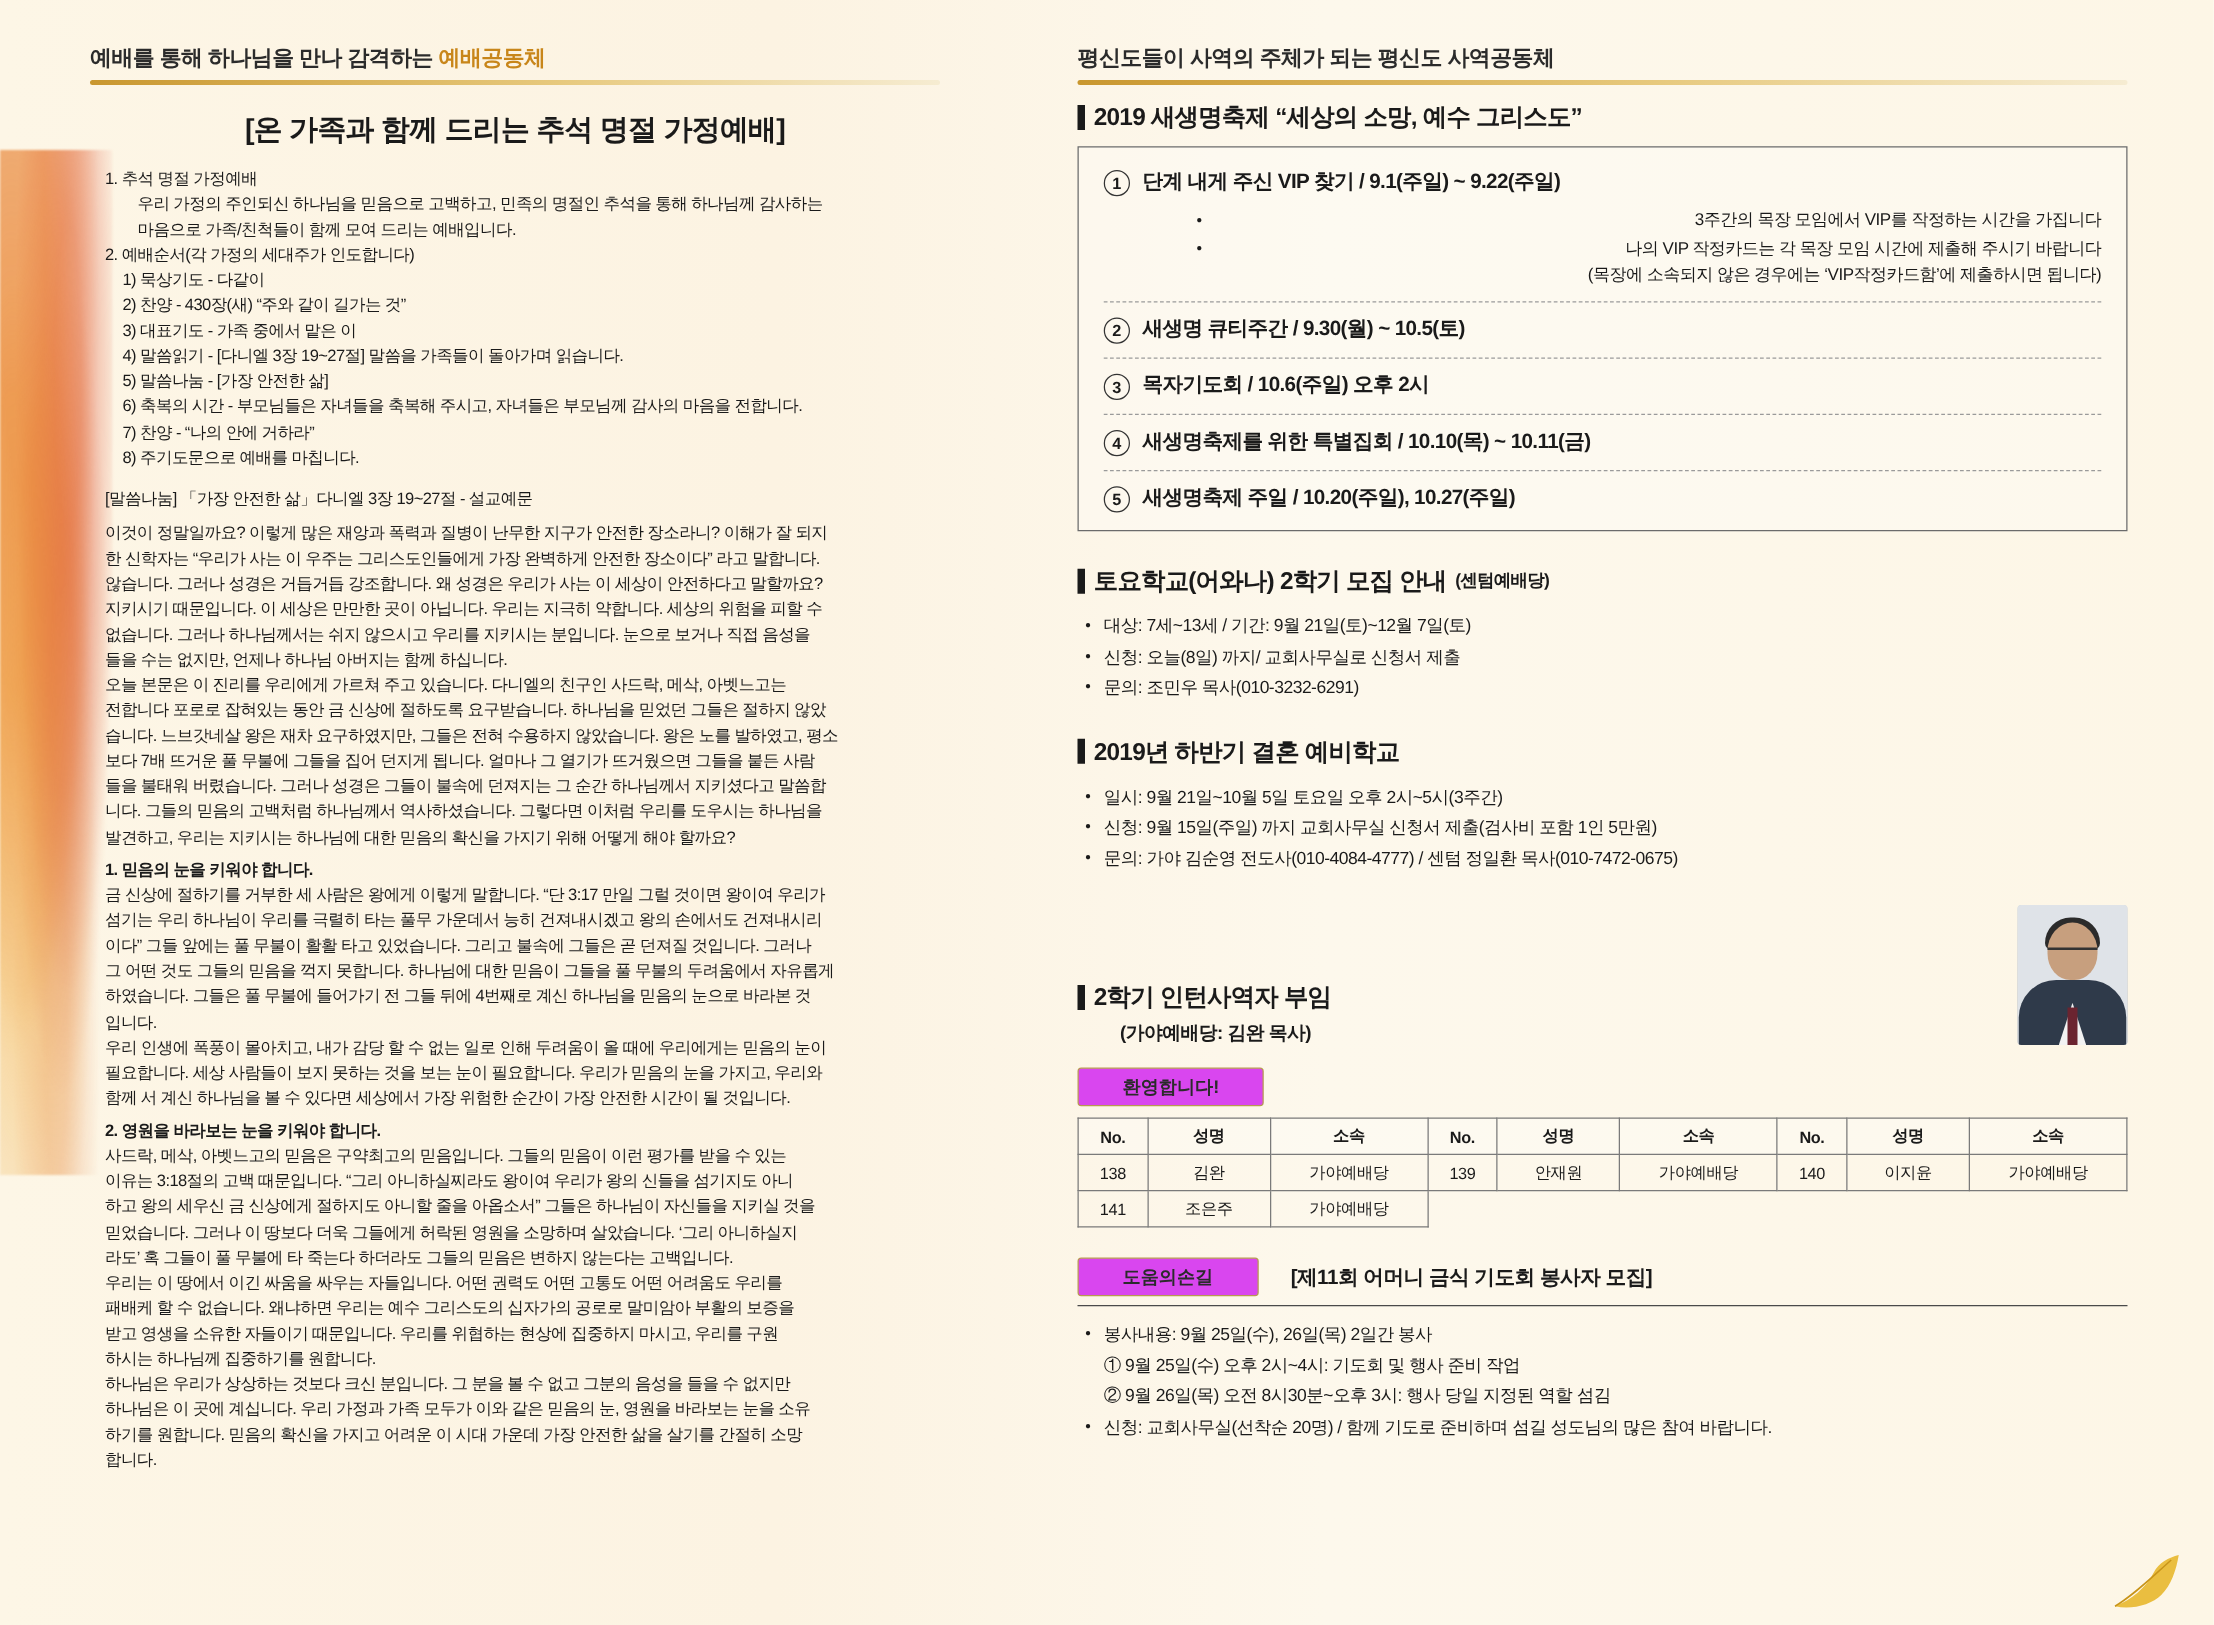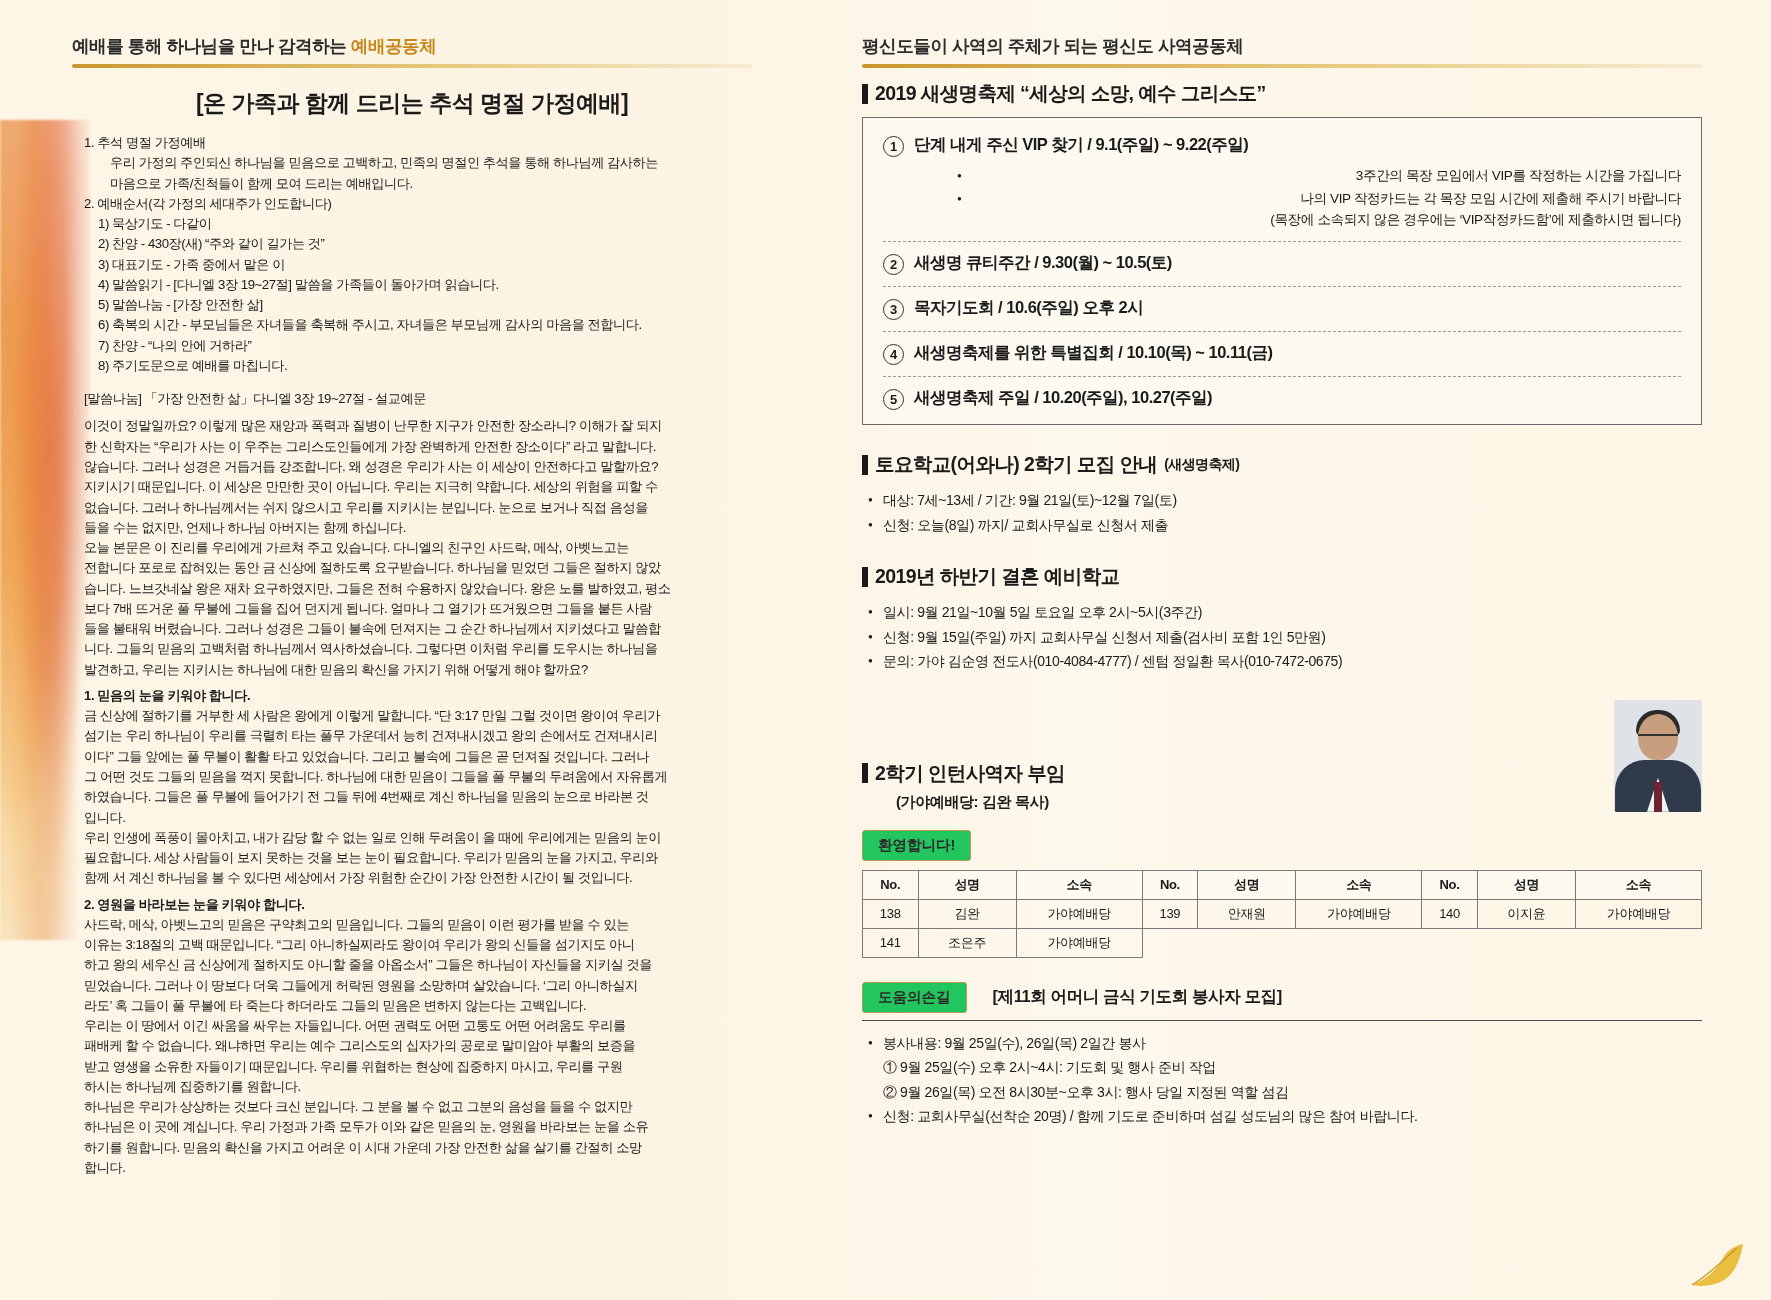--- a/index.html
+++ b/index.html
@@ -104,22 +104,22 @@
   .portrait .glasses{ position:absolute; left:50%; top:34px; transform:translateX(-50%);
                     width:40px; height:10px; border-top:2px solid #333; }
   .portrait .body  { position:absolute; left:50%; bottom:0; transform:translateX(-50%);
                     width:86px; height:52px; background:#2f3a4a; border-radius:30px 30px 0 0; }
   .portrait .shirt { position:absolute; left:50%; bottom:0; transform:translateX(-50%);
                     width:22px; height:34px; background:#f2f2f2; clip-path:polygon(50% 0,100% 100%,0 100%); }
   .portrait .tie   { position:absolute; left:50%; bottom:0; transform:translateX(-50%);
                     width:8px; height:30px; background:#6b2430; }
 
   .tag {
-    display:inline-block; background:#22c55e; border:1px solid #b79a52;
-    padding:5px 15px; font-size:14.5px; font-weight:bold; border-radius:3px;
+    display:inline-block; background:#d946ef; border:1px solid #b79a52;
+    padding:5px 35px; font-size:14.5px; font-weight:bold; border-radius:3px;
     color:#2b2b2b;
   }
   table.welcome { border-collapse:collapse; margin-top:9px; width:100%; }
   table.welcome th, table.welcome td {
     border:1px solid #7a7a7a; font-size:13px; text-align:center; padding:5px 2px;
     letter-spacing:-0.3px;
   }
   table.welcome th { font-weight:bold; background:rgba(255,255,255,0.25); }
   .w-no { width:52px; } .w-name { width:92px;margin-top:19px; } .w-org { width:118px; }
 
@@ -270,25 +270,26 @@
         <div class="step-row" data-name="festival-step">
           <div class="step-num" data-name="step-number">5</div>
           <div class="step-txt" data-name="step-text">새생명축제 주일 / 10.20(주일), 10.27(주일)</div>
         </div>
       </div>
     </div>
 
     <div class="section-gap" data-name="saturday-school-block">
       <div class="blk-title" data-name="saturday-school-title">
         <span data-name="saturday-school-title-text">토요학교(어와나) 2학기 모집 안내</span>
-        <span style="font-size:14px;font-weight:bold;" data-name="saturday-school-title-suffix">(새생명축제)</span>
+        <span style="font-size:14px;font-weight:bold;" data-name="saturday-school-title-suffix">(센텀예배당)</span>
       </div>
       <ul class="list-plain" data-name="saturday-school-list">
         <li data-name="list-item">대상: 7세~13세 / 기간: 9월 21일(토)~12월 7일(토)</li>
         <li data-name="list-item">신청: 오늘(8일) 까지/ 교회사무실로 신청서 제출</li>
+        <li data-name="list-item">문의: 조민우 목사(010-3232-6291)</li>
       </ul>
     </div>
 
     <div class="section-gap" data-name="marriage-school-block">
       <div class="blk-title" data-name="marriage-school-title">2019년 하반기 결혼 예비학교</div>
       <ul class="list-plain" data-name="marriage-school-list">
         <li data-name="list-item">일시: 9월 21일~10월 5일 토요일 오후 2시~5시(3주간)</li>
         <li data-name="list-item">신청: 9월 15일(주일) 까지 교회사무실 신청서 제출(검사비 포함 1인 5만원)</li>
         <li data-name="list-item">문의: 가야 김순영 전도사(010-4084-4777) / 센텀 정일환 목사(010-7472-0675)</li>
       </ul>

